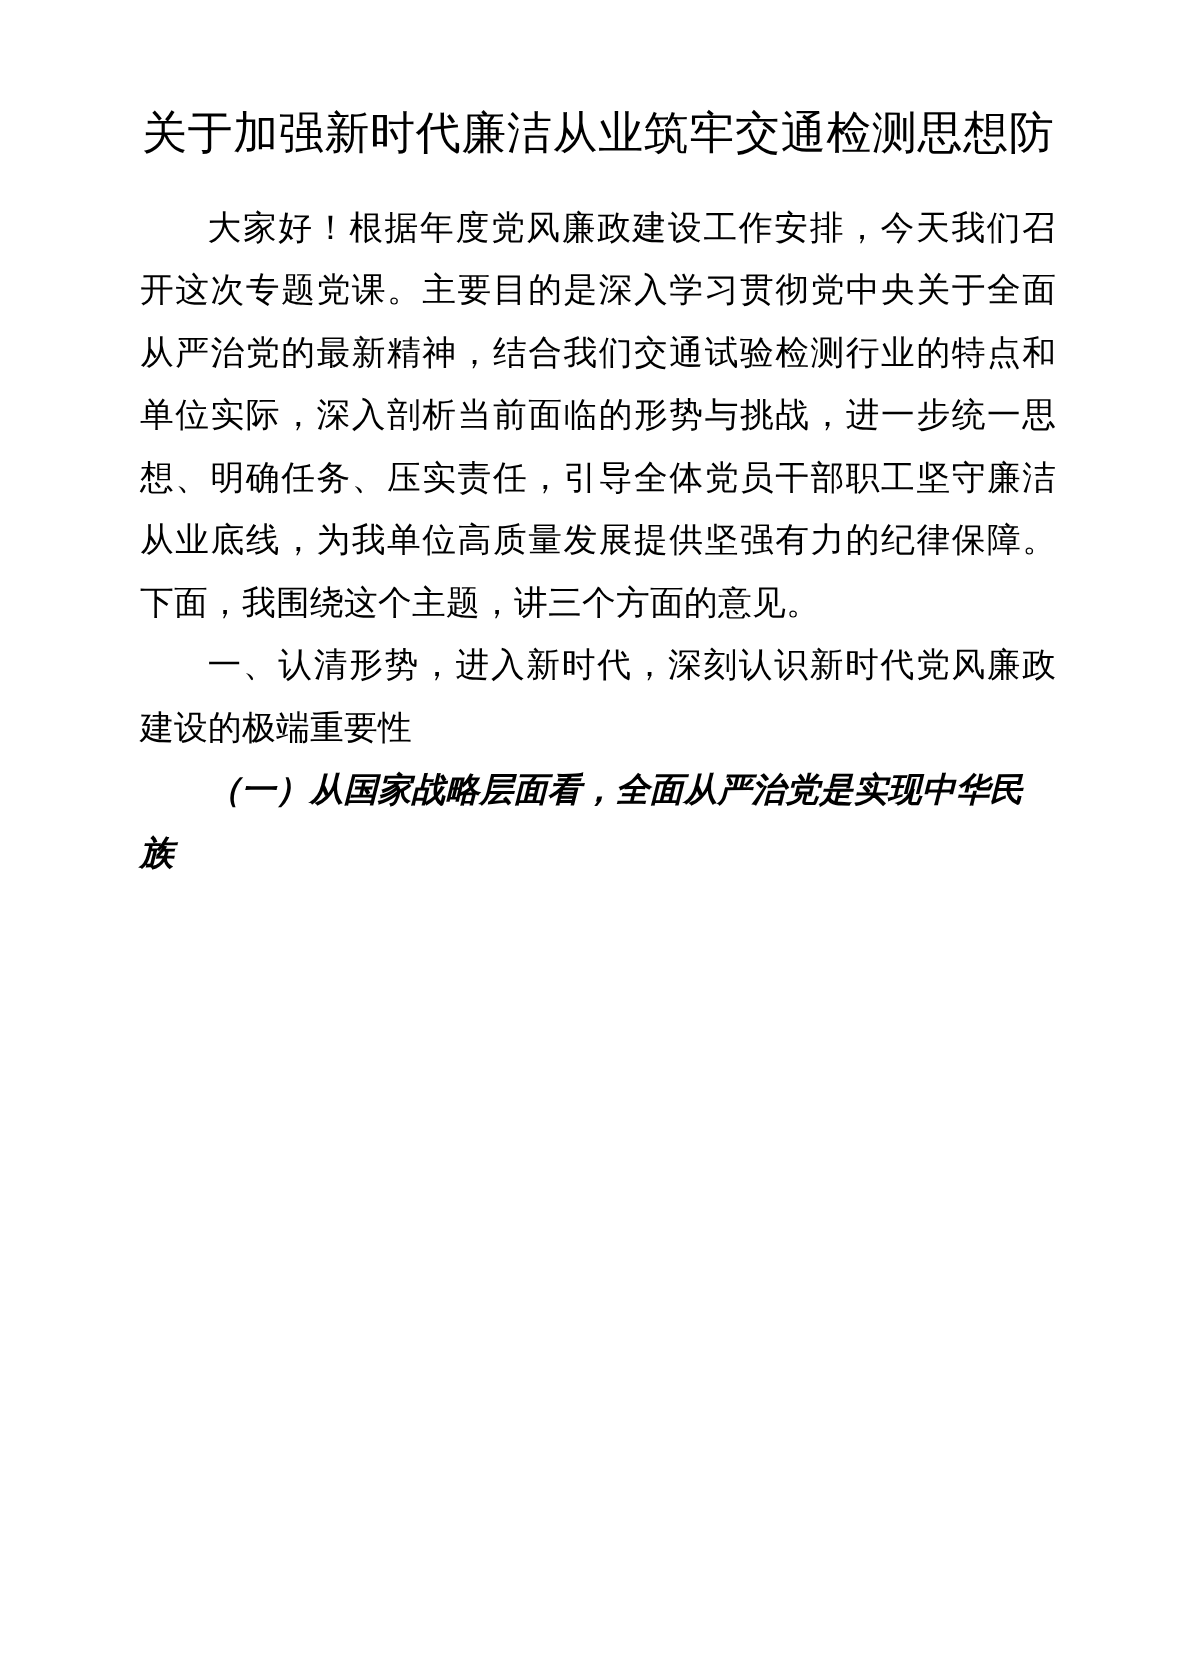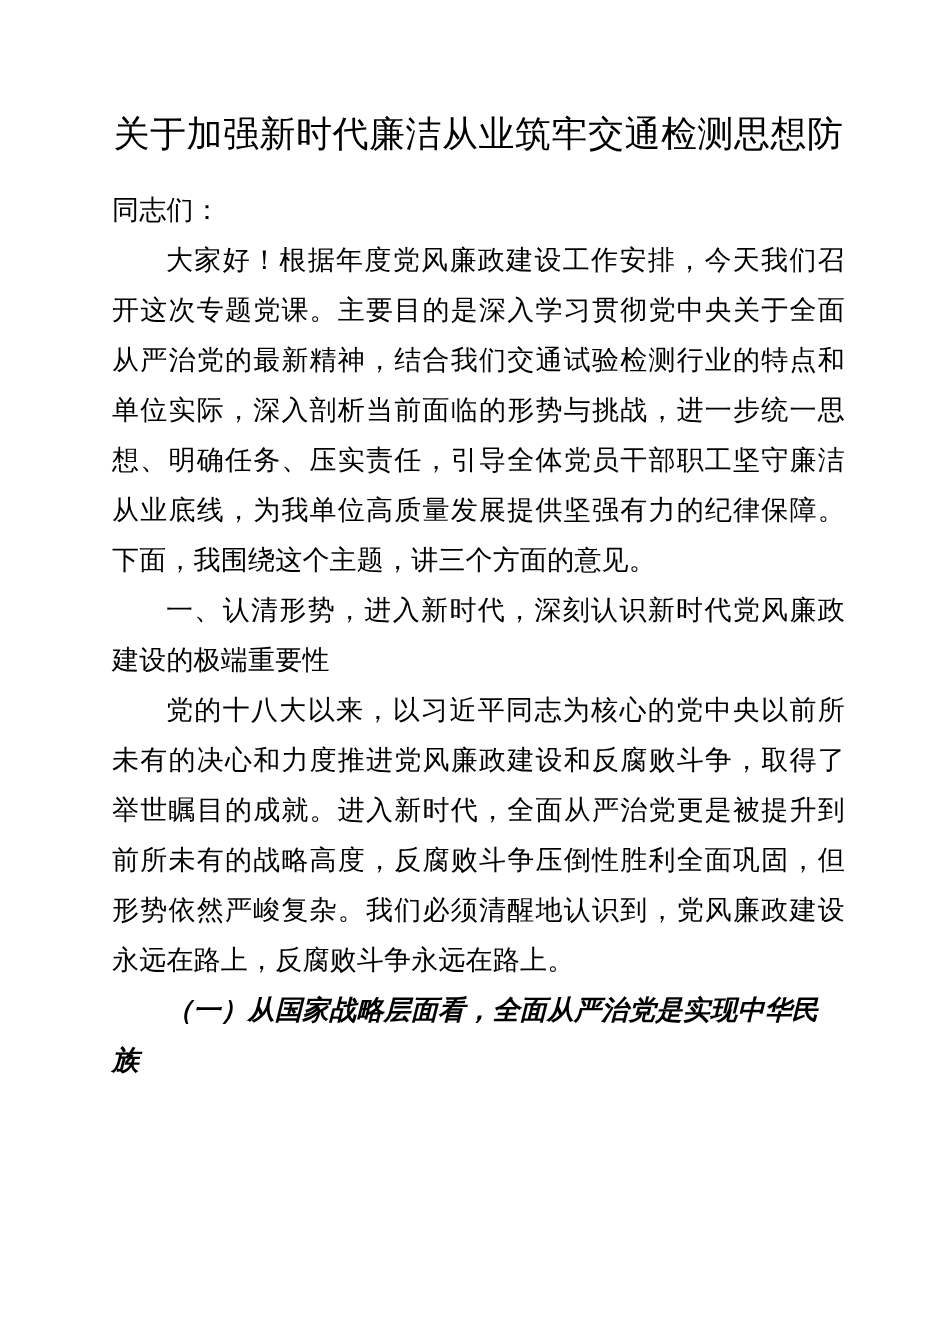--- a/index.html
+++ b/index.html
@@ -16,21 +16,21 @@
     -webkit-font-smoothing: antialiased;
   }
   .page {
     box-sizing: border-box;
     width: 950px;
     height: 1344px;
     padding: 0 105px 0 112px;
     background: #ffffff;
   }
   .doc-title {
-    margin: 108px 0 0 0;
+    margin: 80px 0 0 0;
     text-align: center;
     font-size: 36px;
     line-height: 52px;
     font-weight: 500;
     letter-spacing: 0.5px;
     font-family: "Liberation Sans", sans-serif;
   }
   .doc-body {
     margin-top: 25px;
   }
@@ -63,24 +63,22 @@
 </style>
 </head>
 <body>
 
 <div class="page">
 
   <h1 class="doc-title"><span>关于加强新时代廉洁从业筑牢交通检测思想防</span><br></h1>
 
   <div class="doc-body">
 
-    <p class="salutation">同志们：</p>
 
     <p class="body-para">大家好！根据年度党风廉政建设工作安排，今天我们召开这次专题党课。主要目的是深入学习贯彻党中央关于全面从严治党的最新精神，结合我们交通试验检测行业的特点和单位实际，深入剖析当前面临的形势与挑战，进一步统一思想、明确任务、压实责任，引导全体党员干部职工坚守廉洁从业底线，为我单位高质量发展提供坚强有力的纪律保障。下面，我围绕这个主题，讲三个方面的意见。</p>
 
     <p class="section-heading">一、认清形势，进入新时代，深刻认识新时代党风廉政建设的极端重要性</p>
 
-    <p class="body-para">党的十八大以来，以习近平同志为核心的党中央以前所未有的决心和力度推进党风廉政建设和反腐败斗争，取得了举世瞩目的成就。进入新时代，全面从严治党更是被提升到前所未有的战略高度，反腐败斗争压倒性胜利全面巩固，但形势依然严峻复杂。我们必须清醒地认识到，党风廉政建设永远在路上，反腐败斗争永远在路上。</p>
 
     <p class="sub-heading-bold">（一）从国家战略层面看，全面从严治党是实现中华民族</p>
 
   </div>
 </div>
 
 </body></html>

